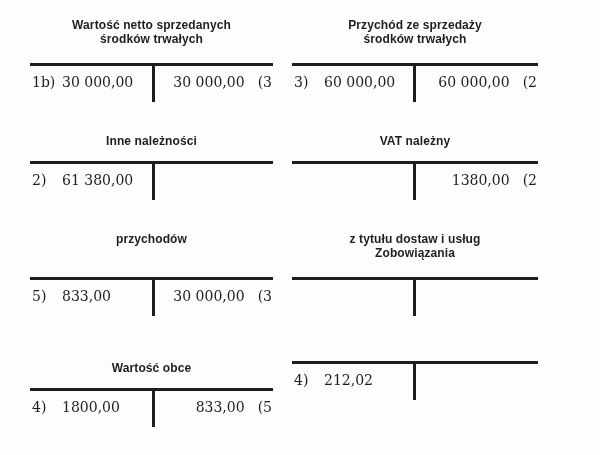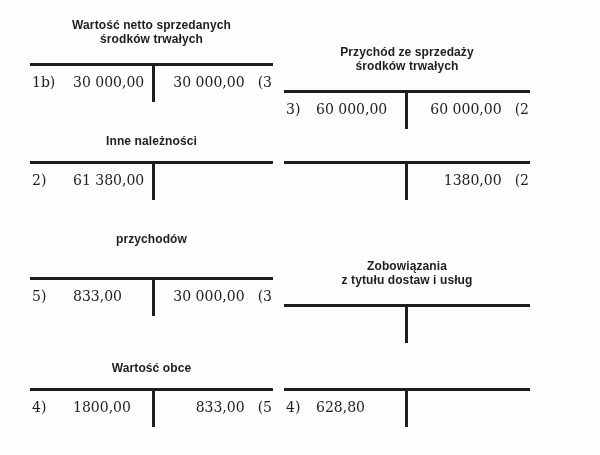--- a/index.html
+++ b/index.html
@@ -14,21 +14,21 @@
     background: #fdfdfc;
     color: #1e1e1e;
     font-family: "DejaVu Serif", serif;
     overflow: hidden;
   }
   .account {
     position: absolute;
   }
   
   .c0 { left: 30px;  width: 243px; }
-  .c1 { left: 284px; width: 246px; margin-top: 27px; }
+  .c1 { left: 292px; width: 246px; }
   .c0 .vline { left: 122px; }
   .c1 .vline { left: 121px; }
   
   .r0 { top: 18px; }
   .r1 { top: 134px; }
   .r2 { top: 232px; }
   .r3 { top: 361px; }
   .r0 .title, .r2 .title { height: 45px; }
   .r1 .title, .r3 .title { height: 27px; }
 
@@ -57,21 +57,21 @@
     height: 36px;
     background: #1e1e1e;
   }
   .debit, .credit {
     display: flex;
     align-items: flex-start;
     padding-top: 8px;
     font-size: 14px;
     white-space: nowrap;
   }
-  .c0 .debit { width: 122px; gap: 11px; }
+  .c0 .debit { width: 122px; }
   .c1 .debit { width: 121px; }
   .debit { padding-left: 2px; }
   .debit .ref { min-width: 30px; }
   .credit {
     flex: 1;
     justify-content: flex-end;
     gap: 13px;
     padding-right: 1px;
   }
 </style>
@@ -128,20 +128,24 @@
         <span class="amt">61 380,00</span>
       </div>
       <div class="credit">
         <span class="amt"></span>
         <span class="ref"></span>
       </div>
     </div>
   </div>
 
   <div class="account r1 c1">
+    <div class="title">
+      <span>VAT należny</span>
+      <span></span>
+    </div>
     <div class="body">
       <div class="vline"></div>
       <div class="debit">
         <span class="ref"></span>
         <span class="amt"></span>
       </div>
       <div class="credit">
         <span class="amt">1380,00</span>
         <span class="ref">(2</span>
       </div>
@@ -160,22 +164,22 @@
       </div>
       <div class="credit">
         <span class="amt">30 000,00</span>
         <span class="ref">(3</span>
       </div>
     </div>
   </div>
 
   <div class="account r2 c1">
     <div class="title">
+      <span>z tytułu dostaw i usług</span>
       <span>Zobowiązania</span>
-      <span>z tytułu dostaw i usług</span>
     </div>
     <div class="body">
       <div class="vline"></div>
       <div class="debit">
         <span class="ref"></span>
         <span class="amt"></span>
       </div>
     </div>
   </div>
 
@@ -195,21 +199,21 @@
         <span class="ref">(5</span>
       </div>
     </div>
   </div>
 
   <div class="account r3 c1">
     <div class="body">
       <div class="vline"></div>
       <div class="debit">
         <span class="ref">4)</span>
-        <span class="amt">628,80</span>
+        <span class="amt">212,02</span>
       </div>
       <div class="credit">
         <span class="amt"></span>
         <span class="ref"></span>
       </div>
     </div>
   </div>
 
 </div>
 

